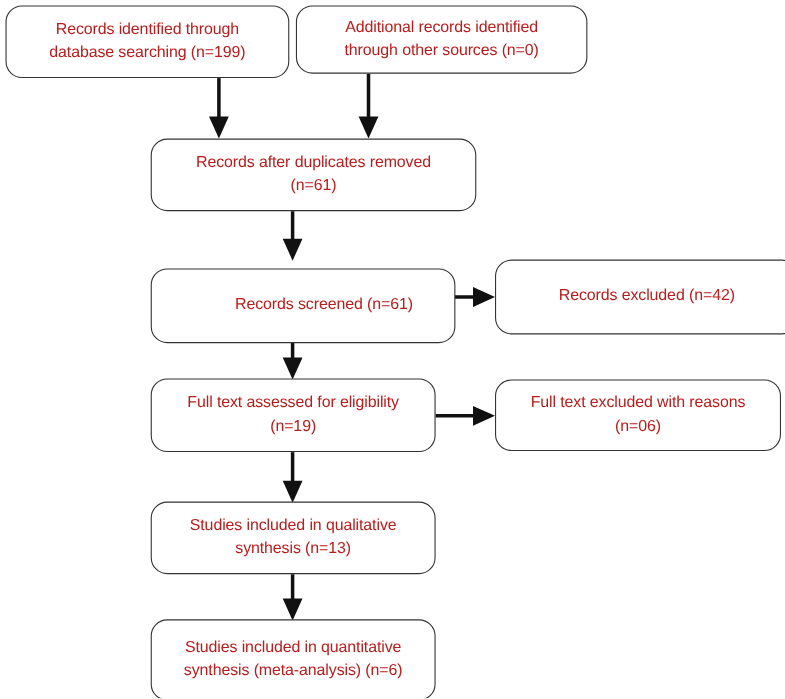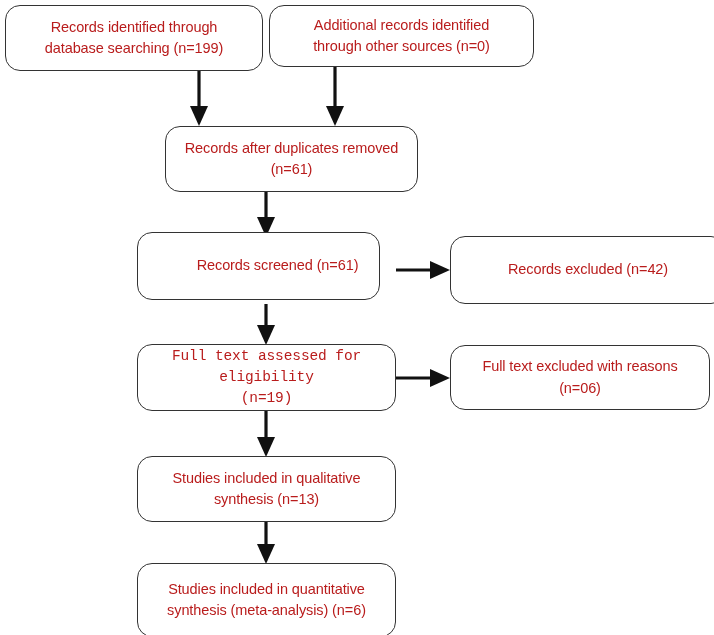--- a/index.html
+++ b/index.html
@@ -106,34 +106,34 @@
   <div class="node" style="left:5px; top:5px; width:258px; height:66px;">
     <span class="txt">Records identified through
 database searching (n=199)</span>
   </div>
 
   <div class="node" style="left:269px; top:5px; width:265px; height:62px;">
     <span class="txt">Additional records identified
 through other sources (n=0)</span>
   </div>
 
-  <div class="node" style="left:137px; top:126px; width:253px; height:66px;margin-left:28px;">
+  <div class="node" style="left:137px; top:126px; width:296px; height:66px;">
     <span class="txt">Records after duplicates removed
 (n=61)</span>
   </div>
 
-  <div class="node" style="left:137px; top:232px; width:243px; height:68px;padding-left:48px;">
+  <div class="node" style="left:137px; top:244px; width:277px; height:68px;padding-left:48px;">
     <span class="txt">Records screened  (n=61)</span>
   </div>
 
   <div class="node" style="left:450px; top:236px; width:276px; height:68px;">
     <span class="txt">Records excluded  (n=42)</span>
   </div>
 
-  <div class="node" style="left:137px; top:344px; width:259px; height:67px;font-family:Liberation Mono, monospace;">
+  <div class="node" style="left:137px; top:344px; width:259px; height:67px;">
     <span class="txt">Full text assessed for eligibility
 (n=19)</span>
   </div>
 
   <div class="node" style="left:450px; top:345px; width:260px; height:65px;">
     <span class="txt">Full text excluded with reasons
 (n=06)</span>
   </div>
 
   <div class="node" style="left:137px; top:456px; width:259px; height:66px;align-items:center;">

